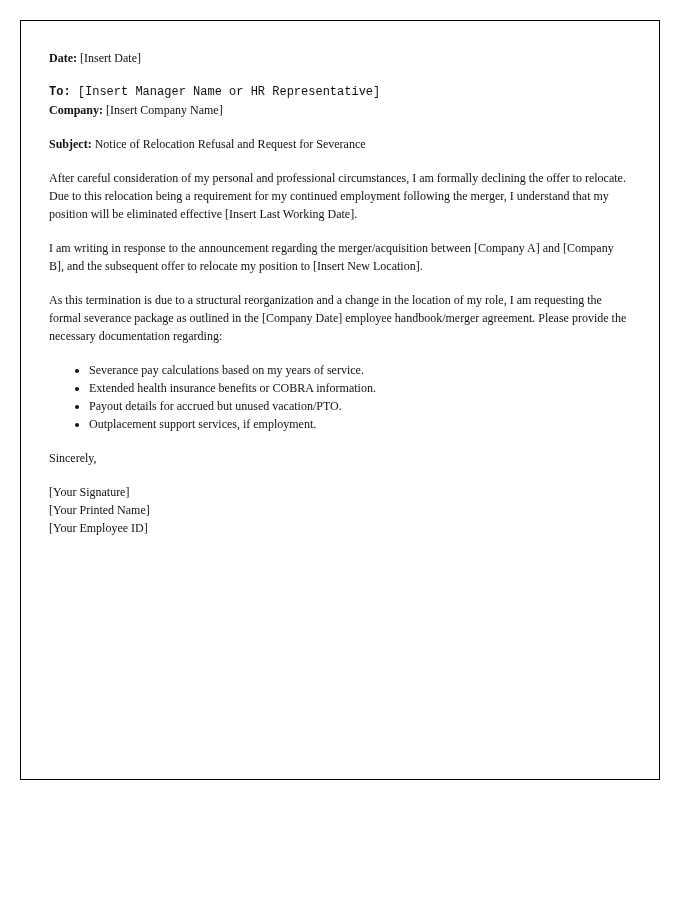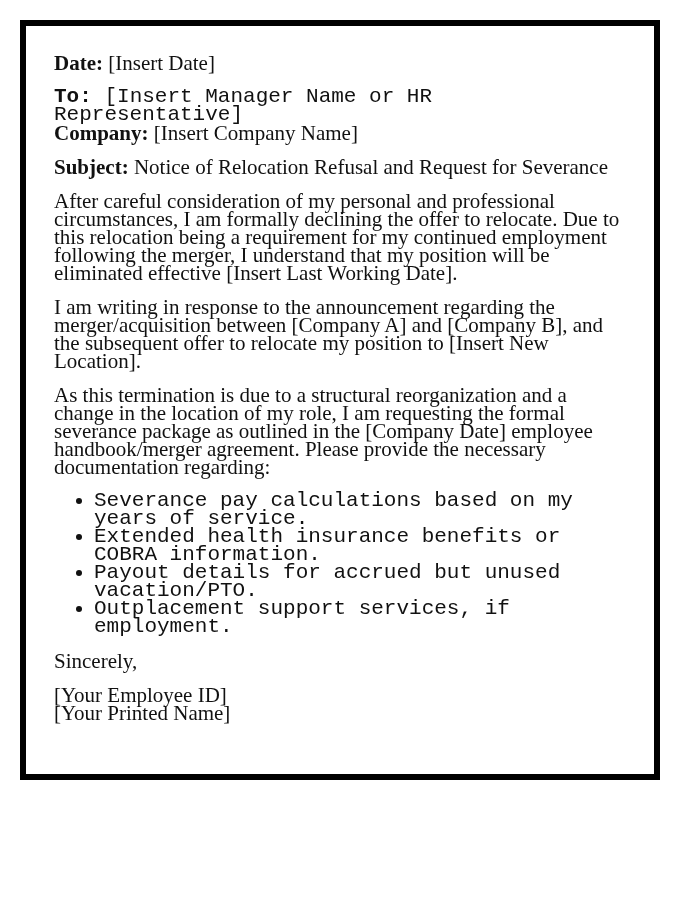--- a/index.html
+++ b/index.html
@@ -13,41 +13,40 @@
       position: relative;
       font-family: "Liberation Serif", "DejaVu Serif", serif;
       color: #111111;
     }
     .letter {
       position: absolute;
       left: 20px;
       top: 20px;
       width: 640px;
       height: 760px;
-      border: 6px solid #000000;
+      border: 1px solid #000000;
       box-sizing: border-box;
       padding: 28px 28px 28px 28px;
-      font-size: 21px;
+      font-size: 12px;
       line-height: 18px;
     }
     .letter p {
       margin: 0 0 16px 0;
     }
     .letter p.tight {
       margin-bottom: 0;
       font-family: Liberation Mono, monospace;
     }
     .label {
       font-weight: bold;
     }
     ul.requests {
       margin: 0 0 16px 0;
       padding-left: 40px;
       list-style: disc;
-      font-family: Liberation Mono, monospace;
     }
     ul.requests li {
       margin: 0;
       padding-left: 0;
     }
     .sig-block div {
       margin: 0;
     }
   </style>
 </head>
@@ -83,17 +82,18 @@
     <li>Severance pay calculations based on my years of service.</li>
     <li>Extended health insurance benefits or COBRA information.</li>
     <li>Payout details for accrued but unused vacation/PTO.</li>
     <li>Outplacement support services, if employment.</li>
   </ul>
 
 
   <p>Sincerely,</p>
 
   <div class="sig-block">
+    <div>[Your Signature]</div>
+    <div>[Your Printed Name]</div>
     <div>[Your Employee ID]</div>
-    <div>[Your Printed Name]</div>
   </div>
 
 </div>
 
 </body></html>

